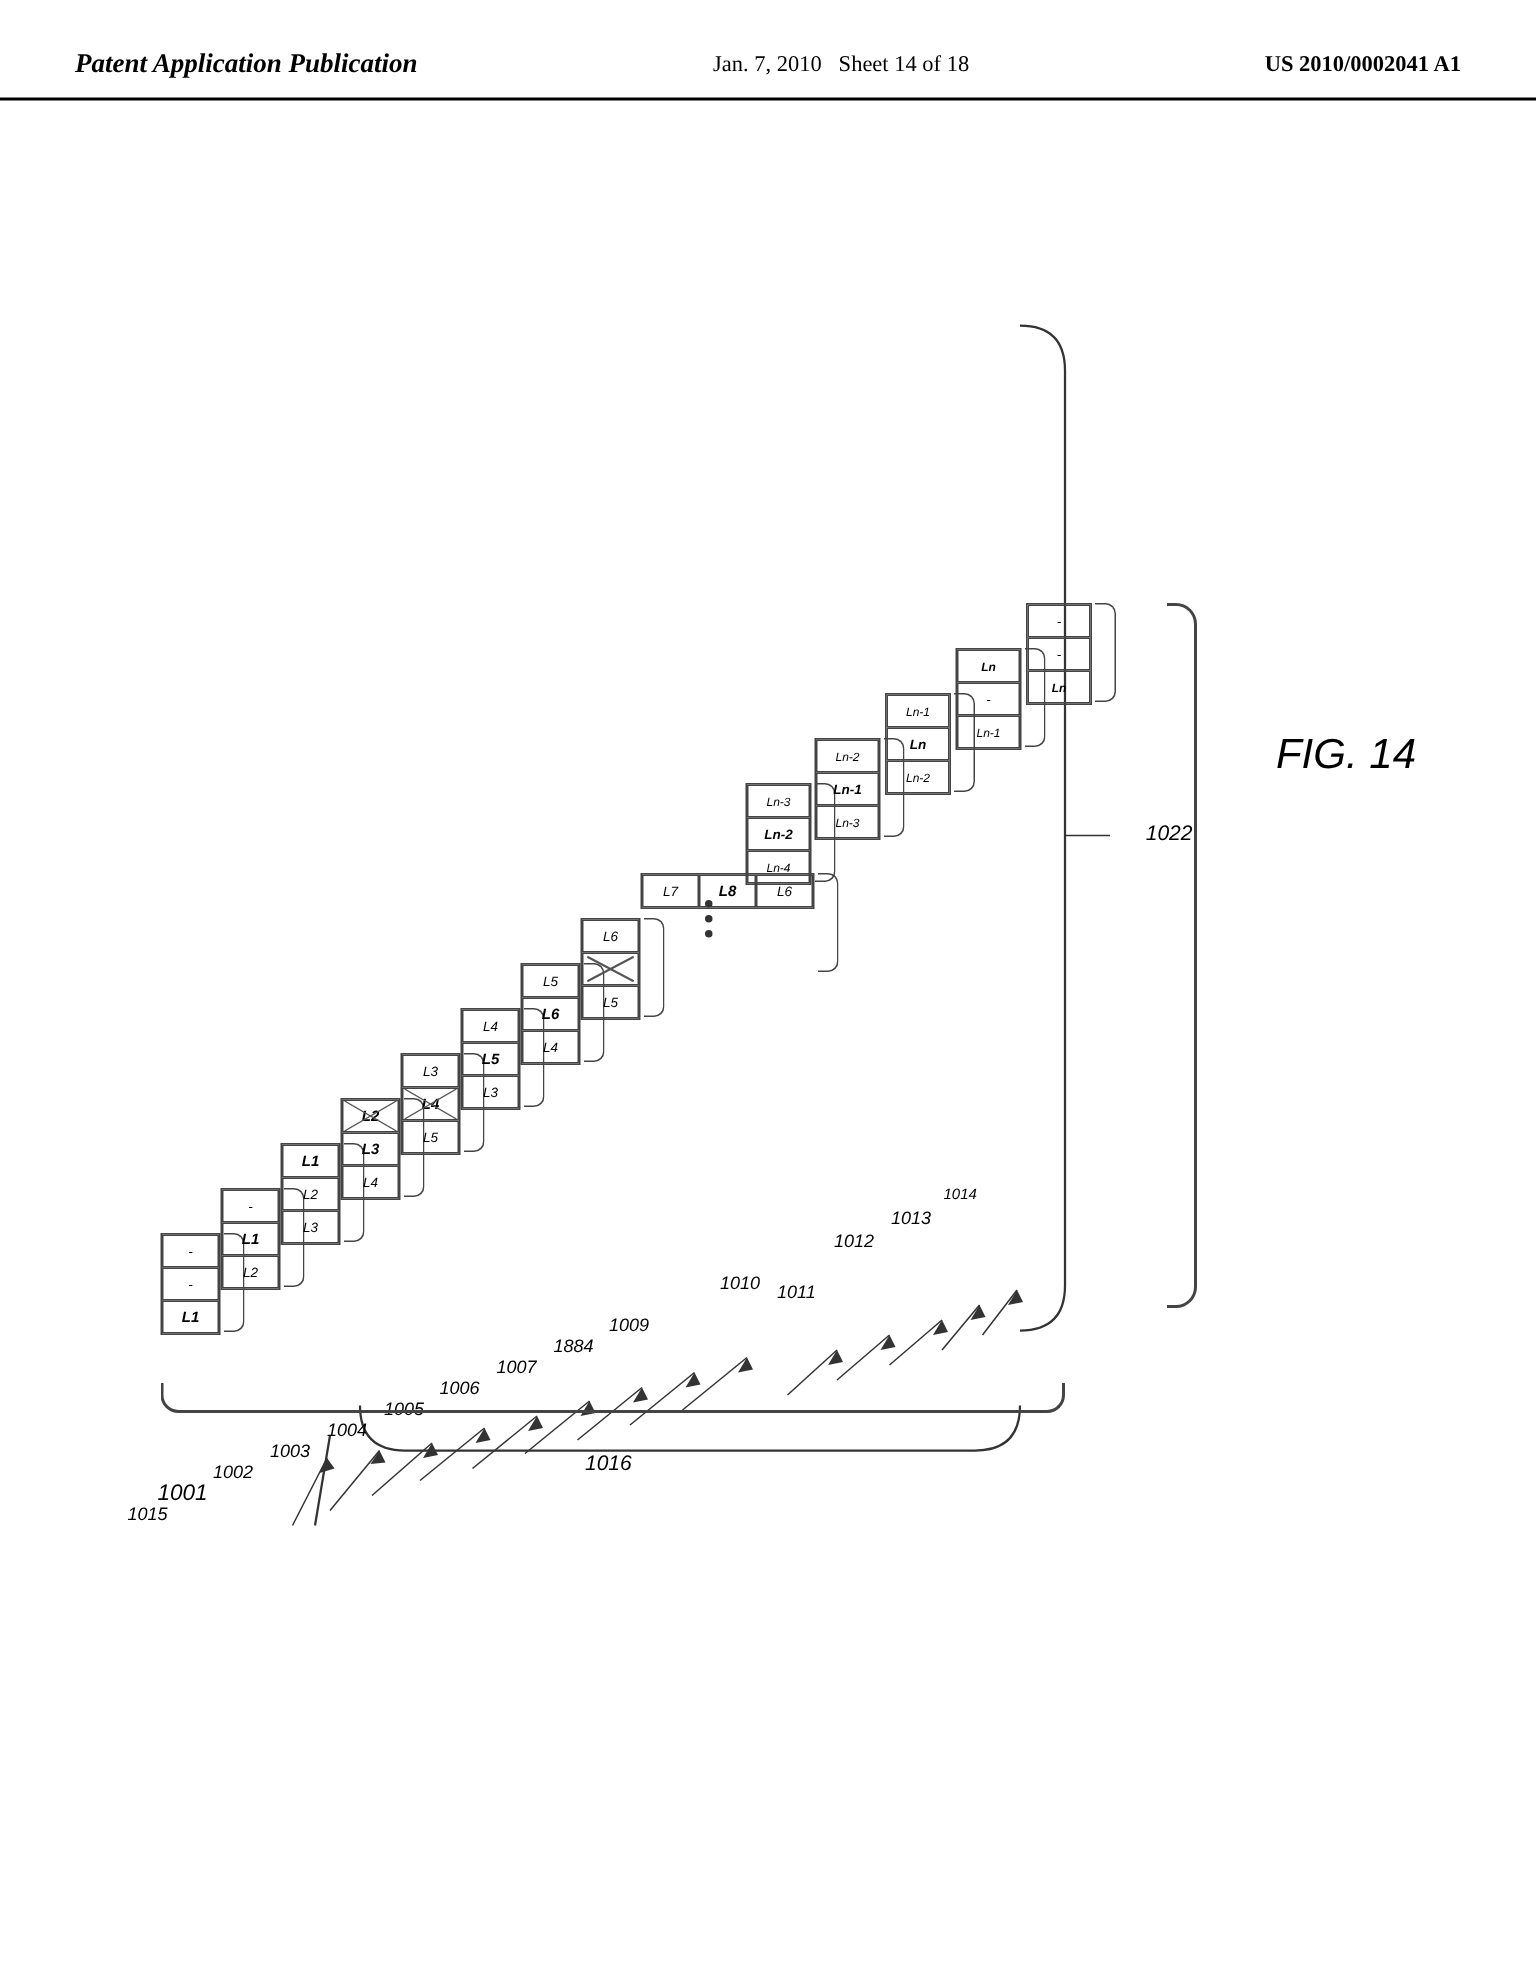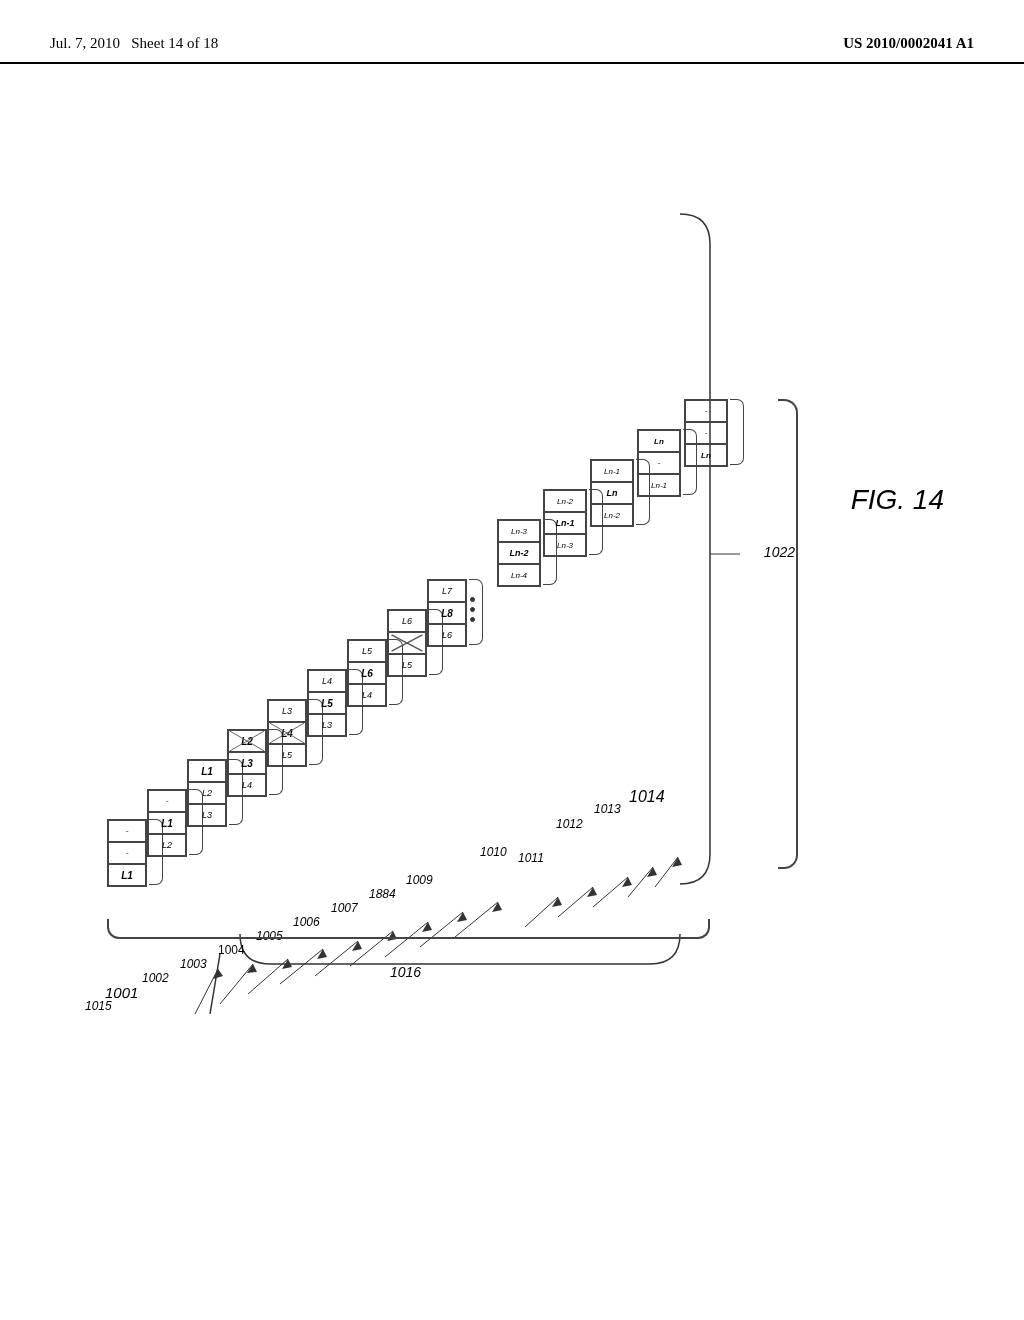--- a/index.html
+++ b/index.html
@@ -62,22 +62,23 @@
       top: 0; left: 0;
       width: 100%;
       height: 100%;
       pointer-events: none;
     }
   </style>
 </head>
 <body>
 
 <div class="header">
+  <div class="header-left">Patent Application Publication</div>
   <div class="header-center">
-    <span>Jul. 7, 2010</span>&nbsp;&nbsp;
+    <span>Jan. 7, 2010</span>&nbsp;&nbsp;
     <span>Sheet 14 of 18</span>
   </div>
   <div class="header-right">US 2010/0002041 A1</div>
 </div>
 
 <div class="main-content">
 
   <div class="fig-label">FIG. 14</div>
 
   <svg class="svg-overlay" viewBox="0 0 1024 1230">
@@ -133,31 +134,31 @@
     <polygon points="678,793 672,803 682,801" fill="#333"></polygon>
 
   </svg>
 
   <div style="position:absolute; left:80px; top:100px; width:720px; height:1000px;">
 
     <div style="position:absolute; left:5px; top:835px; font-size:12px; font-style:italic; font-family:Arial,sans-serif;">1015</div>
     <div style="position:absolute; left:25px; top:820px; font-size:15px; font-style:italic; font-family:Arial,sans-serif;">1001</div>
     <div style="position:absolute; left:62px; top:807px; font-size:12px; font-style:italic; font-family:Arial,sans-serif;">1002</div>
     <div style="position:absolute; left:100px; top:793px; font-size:12px; font-style:italic; font-family:Arial,sans-serif;">1003</div>
-    <div style="position:absolute; left:138px; top:779px; font-size:12px; font-family:Arial,sans-serif;">1004</div>
+    <div style="position:absolute; left:138px; top:779px; font-size:12px; font-style:italic; font-family:Arial,sans-serif;">1004</div>
     <div style="position:absolute; left:176px; top:765px; font-size:12px; font-style:italic; font-family:Arial,sans-serif;text-align:right;">1005</div>
     <div style="position:absolute; left:213px; top:751px; font-size:12px; font-style:italic; font-family:Arial,sans-serif;">1006</div>
     <div style="position:absolute; left:251px; top:737px; font-size:12px; font-style:italic; font-family:Arial,sans-serif;">1007</div>
     <div style="position:absolute; left:289px; top:723px; font-size:12px; font-style:italic; font-family:Arial,sans-serif;">1884</div>
     <div style="position:absolute; left:326px; top:709px; font-size:12px; font-style:italic; font-family:Arial,sans-serif;">1009</div>
     <div style="position:absolute; left:400px; top:681px; font-size:12px; font-style:italic; font-family:Arial,sans-serif;">1010</div>
     <div style="position:absolute; left:438px; top:687px; font-size:12px; font-style:italic; font-family:Arial,sans-serif;">1011</div>
     <div style="position:absolute; left:476px; top:653px; font-size:12px; font-style:italic; font-family:Arial,sans-serif;">1012</div>
     <div style="position:absolute; left:514px; top:638px; font-size:12px; font-style:italic; font-family:Arial,sans-serif;">1013</div>
-    <div style="position:absolute; left:549px; top:624px; font-size:16px; font-style:italic; font-family:Arial,sans-serif;">1014</div>
+    <div style="position:absolute; left:549px; top:624px; font-size:10px; font-style:italic; font-family:Arial,sans-serif;">1014</div>
 
     <div style="position:absolute; right:5px; top:380px; font-size:14px; font-style:italic; font-family:Arial,sans-serif;">1022</div>
 
     <div style="position:absolute; left:310px; top:800px; font-size:14px; font-style:italic; font-family:Arial,sans-serif;">1016</div>
 
     <div style="position:absolute; left:27px; top:655px;">
       <div style="display:flex; flex-direction:column; border:1px solid #444; position:relative;">
         <div style="width:38px;height:22px;border:1px solid #444;display:flex;align-items:center;justify-content:center;font-size:9px;font-style:italic;font-family:Arial;">-</div>
         <div style="width:38px;height:22px;border:1px solid #444;display:flex;align-items:center;justify-content:center;font-size:9px;font-style:italic;font-family:Arial;">-</div>
         <div style="width:38px;height:22px;border:1px solid #444;display:flex;align-items:center;justify-content:center;font-size:10px;font-weight:bold;font-style:italic;font-family:Arial;">L1</div>
@@ -239,21 +240,21 @@
               <line x1="2" y1="2" x2="36" y2="20" stroke="#555" stroke-width="1.5"></line>
               <line x1="36" y1="2" x2="2" y2="20" stroke="#555" stroke-width="1.5"></line>
             </svg>
         </div>
         <div style="width:38px;height:22px;border:1px solid #444;display:flex;align-items:center;justify-content:center;font-size:9px;font-style:italic;font-family:Arial;">L5</div>
       </div>
       <div style="position:absolute;right:-16px;top:0;width:14px;height:66px;border-top:1.5px solid #444;border-bottom:1.5px solid #444;border-right:1.5px solid #444;border-radius:0 7px 7px 0;"></div>
     </div>
 
     <div style="position:absolute; left:347px; top:415px;">
-      <div style="display:flex; flex-direction:column; border:1px solid #444; position:relative;">
+      <div style="display:flex; flex-direction:row; border:1px solid #444; position:relative;">
         <div style="width:38px;height:22px;border:1px solid #444;display:flex;align-items:center;justify-content:center;font-size:9px;font-style:italic;font-family:Arial;">L7</div>
         <div style="width:38px;height:22px;border:1px solid #444;display:flex;align-items:center;justify-content:center;font-size:10px;font-weight:bold;font-style:italic;font-family:Arial;">L8</div>
         <div style="width:38px;height:22px;border:1px solid #444;display:flex;align-items:center;justify-content:center;font-size:9px;font-style:italic;font-family:Arial;">L6</div>
       </div>
       <div style="position:absolute;right:-16px;top:0;width:14px;height:66px;border-top:1.5px solid #444;border-bottom:1.5px solid #444;border-right:1.5px solid #444;border-radius:0 7px 7px 0;"></div>
     </div>
 
     <div style="position:absolute; left:390px; top:415px; display:flex; flex-direction:column; align-items:center; gap:5px; padding-top:18px;">
       <div style="width:5px;height:5px;border-radius:50%;border:1px solid #333;background:#333;"></div>
       <div style="width:5px;height:5px;border-radius:50%;border:1px solid #333;background:#333;"></div>

